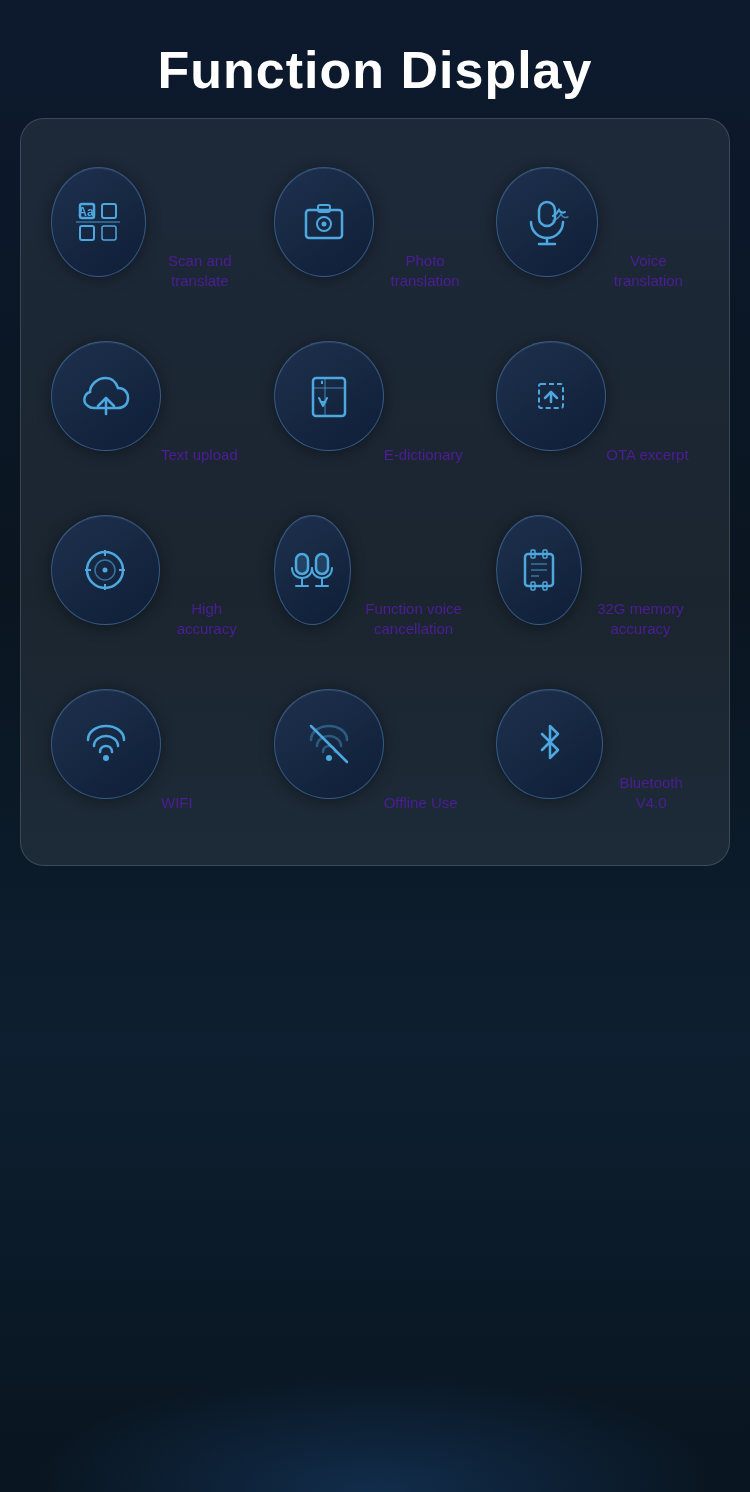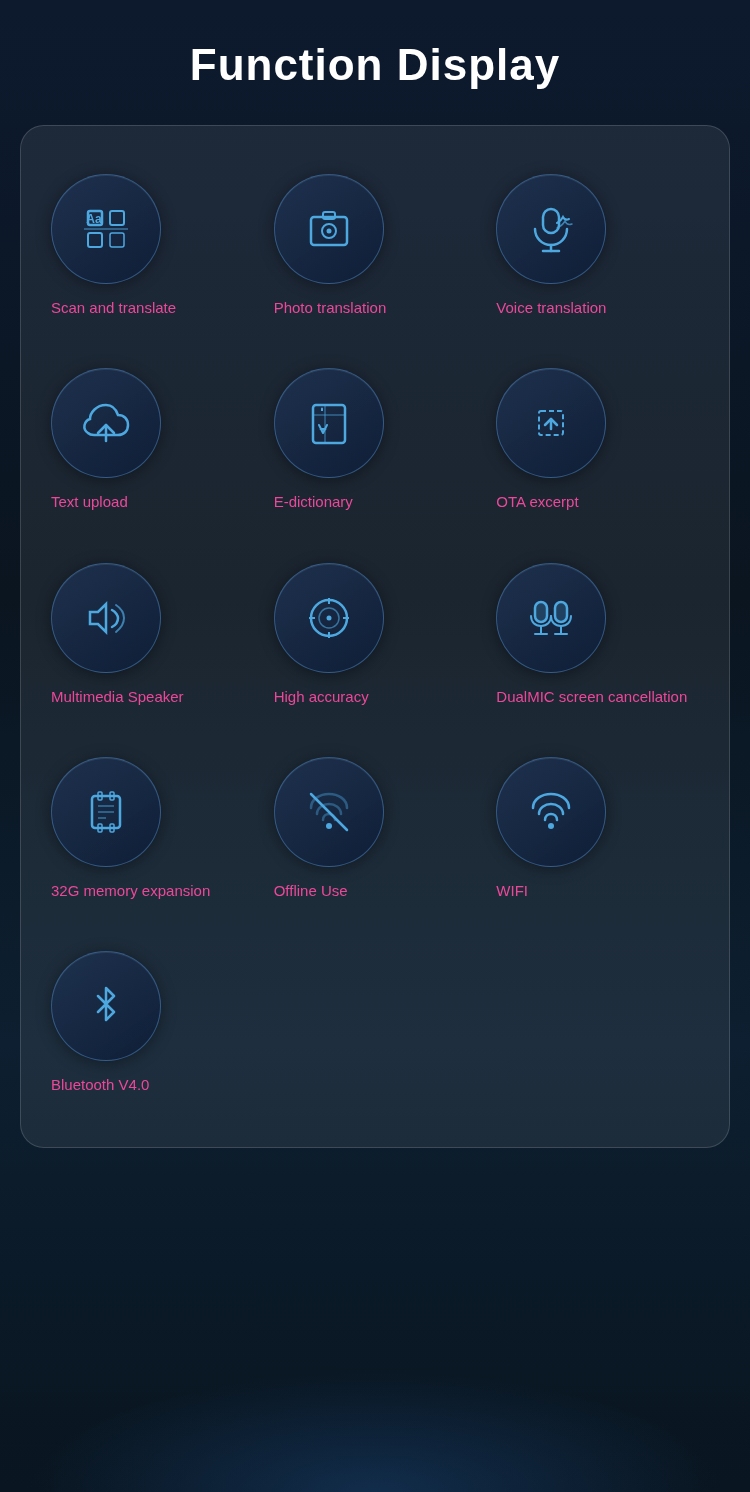--- a/index.html
+++ b/index.html
@@ -24,23 +24,23 @@
       left: 50%;
       transform: translateX(-50%);
       width: 700px;
       height: 120px;
       background: radial-gradient(ellipse at center bottom, rgba(30,80,140,0.4) 0%, transparent 70%);
       pointer-events: none;
     }
 
     .page-title {
       color: #ffffff;
-      font-size: 44px;
+      font-size: 52px;
       font-weight: 900;
-      margin-bottom: 35px;
+      margin-bottom: 18px;
       text-align: center;
       letter-spacing: 1px;
     }
 
     .card {
       background: rgba(255,255,255,0.07);
       border: 1px solid rgba(255,255,255,0.15);
       border-radius: 24px;
       padding: 30px 20px;
       width: 100%;
@@ -48,22 +48,22 @@
     }
 
     .grid {
       display: grid;
       grid-template-columns: repeat(3, 1fr);
       gap: 10px 0;
     }
 
     .feature-item {
       display: flex;
-      flex-direction: column;
-      align-items: flex-start;
+      flex-direction: row;
+      align-items: flex-end;
       padding: 18px 10px 22px;
       cursor: pointer;
     }
 
     .icon-circle {
       width: 110px;
       height: 110px;
       border-radius: 50%;
       background: linear-gradient(145deg, rgba(30,50,80,0.9) 0%, rgba(15,30,55,0.95) 100%);
       border: 1.5px solid rgba(80,140,200,0.5);
@@ -74,21 +74,21 @@
       box-shadow: 0 2px 15px rgba(0,0,0,0.4), inset 0 1px 0 rgba(255,255,255,0.08);
       position: relative;
     }
 
     .icon-circle svg {
       width: 52px;
       height: 52px;
     }
 
     .feature-label {
-      color: #ec4899;
+      color: #4c1d95;
       font-size: 15px;
       text-align: center;
       line-height: 1.35;
       font-weight: 400;
     }
   </style>
 </head>
 <body>
 
 <h1 class="page-title">Function Display</h1>
@@ -157,31 +157,20 @@
       <div class="feature-item">
         <div class="icon-circle">
           <svg viewBox="0 0 52 52" fill="none" xmlns="http://www.w3.org/2000/svg">
     <rect x="14" y="14" width="24" height="24" rx="2" stroke="#4da8e0" stroke-width="2" fill="none" stroke-dasharray="5 3"></rect>
     <line x1="26" y1="32" x2="26" y2="22" stroke="#4da8e0" stroke-width="2.5" stroke-linecap="round"></line>
     <polyline points="20,28 26,22 32,28" stroke="#4da8e0" stroke-width="2.5" fill="none" stroke-linecap="round" stroke-linejoin="round"></polyline>
   </svg>
         </div>
         <div class="feature-label">OTA
 excerpt</div>
-      </div>
-      <div class="feature-item">
-        <div class="icon-circle">
-          <svg viewBox="0 0 52 52" fill="none" xmlns="http://www.w3.org/2000/svg">
-    <path d="M10 20 L18 20 L26 12 L26 40 L18 32 L10 32 Z" stroke="#4da8e0" stroke-width="2.5" fill="none"></path>
-    <path d="M32 18 C36 20 38 24 38 26 C38 30 36 33 32 35" stroke="#4da8e0" stroke-width="2.5" fill="none" stroke-linecap="round"></path>
-    <path d="M36 13 C42 17 44 22 44 26 C44 31 41 36 36 40" stroke="#4da8e0" stroke-width="2" fill="none" stroke-linecap="round" opacity="0.7"></path>
-  </svg>
-        </div>
-        <div class="feature-label">Multimedia
-Speaker</div>
       </div>
       <div class="feature-item">
         <div class="icon-circle">
           <svg viewBox="0 0 52 52" fill="none" xmlns="http://www.w3.org/2000/svg">
     <circle cx="26" cy="26" r="18" stroke="#4da8e0" stroke-width="2.5" fill="none"></circle>
     <circle cx="26" cy="26" r="10" stroke="#4da8e0" stroke-width="1.5" fill="none" opacity="0.6"></circle>
     <line x1="26" y1="6" x2="26" y2="12" stroke="#4da8e0" stroke-width="2"></line>
     <line x1="26" y1="40" x2="26" y2="46" stroke="#4da8e0" stroke-width="2"></line>
     <line x1="6" y1="26" x2="12" y2="26" stroke="#4da8e0" stroke-width="2"></line>
     <line x1="40" y1="26" x2="46" y2="26" stroke="#4da8e0" stroke-width="2"></line>
@@ -196,65 +185,65 @@
     <rect x="10" y="10" width="12" height="20" rx="6" stroke="#4da8e0" stroke-width="2.5" fill="rgba(77,168,224,0.2)"></rect>
     <rect x="30" y="10" width="12" height="20" rx="6" stroke="#4da8e0" stroke-width="2.5" fill="rgba(77,168,224,0.2)"></rect>
     <path d="M6 24 C6 30 10 34 16 34 S26 30 26 24" stroke="#4da8e0" stroke-width="2" fill="none" stroke-linecap="round"></path>
     <path d="M26 24 C26 30 30 34 36 34 S46 30 46 24" stroke="#4da8e0" stroke-width="2" fill="none" stroke-linecap="round"></path>
     <line x1="16" y1="34" x2="16" y2="42" stroke="#4da8e0" stroke-width="2" stroke-linecap="round"></line>
     <line x1="36" y1="34" x2="36" y2="42" stroke="#4da8e0" stroke-width="2" stroke-linecap="round"></line>
     <line x1="10" y1="42" x2="22" y2="42" stroke="#4da8e0" stroke-width="2" stroke-linecap="round"></line>
     <line x1="30" y1="42" x2="42" y2="42" stroke="#4da8e0" stroke-width="2" stroke-linecap="round"></line>
   </svg>
         </div>
-        <div class="feature-label">DualMIC screen
+        <div class="feature-label">Function voice
 cancellation</div>
       </div>
       <div class="feature-item">
         <div class="icon-circle">
           <svg viewBox="0 0 52 52" fill="none" xmlns="http://www.w3.org/2000/svg">
     <rect x="12" y="10" width="28" height="32" rx="3" stroke="#4da8e0" stroke-width="2.5" fill="none"></rect>
     <rect x="18" y="6" width="4" height="8" rx="1" stroke="#4da8e0" stroke-width="1.5" fill="none"></rect>
     <rect x="30" y="6" width="4" height="8" rx="1" stroke="#4da8e0" stroke-width="1.5" fill="none"></rect>
     <rect x="18" y="38" width="4" height="8" rx="1" stroke="#4da8e0" stroke-width="1.5" fill="none"></rect>
     <rect x="30" y="38" width="4" height="8" rx="1" stroke="#4da8e0" stroke-width="1.5" fill="none"></rect>
     <line x1="18" y1="20" x2="34" y2="20" stroke="#4da8e0" stroke-width="1.5" opacity="0.6"></line>
     <line x1="18" y1="26" x2="34" y2="26" stroke="#4da8e0" stroke-width="1.5" opacity="0.6"></line>
     <line x1="18" y1="32" x2="26" y2="32" stroke="#4da8e0" stroke-width="1.5" opacity="0.6"></line>
   </svg>
         </div>
         <div class="feature-label">32G memory
-expansion</div>
+accuracy</div>
+      </div>
+      <div class="feature-item">
+        <div class="icon-circle">
+          <svg viewBox="0 0 52 52" fill="none" xmlns="http://www.w3.org/2000/svg">
+    <path d="M8 22 C8 13 17 8 26 8 C35 8 44 13 44 22" stroke="#4da8e0" stroke-width="2.5" fill="none" stroke-linecap="round"></path>
+    <path d="M14 28 C14 22 20 18 26 18 C32 18 38 22 38 28" stroke="#4da8e0" stroke-width="2.5" fill="none" stroke-linecap="round"></path>
+    <path d="M20 34 C20 30 23 28 26 28 C29 28 32 30 32 34" stroke="#4da8e0" stroke-width="2.5" fill="none" stroke-linecap="round"></path>
+    <circle cx="26" cy="40" r="3" fill="#4da8e0"></circle>
+  </svg>
+        </div>
+        <div class="feature-label">WIFI</div>
       </div>
       <div class="feature-item">
         <div class="icon-circle">
           <svg viewBox="0 0 52 52" fill="none" xmlns="http://www.w3.org/2000/svg">
     <path d="M8 22 C8 13 17 8 26 8 C35 8 44 13 44 22" stroke="#4da8e0" stroke-width="2.5" fill="none" stroke-linecap="round" opacity="0.4"></path>
     <path d="M14 28 C14 22 20 18 26 18 C32 18 38 22 38 28" stroke="#4da8e0" stroke-width="2.5" fill="none" stroke-linecap="round" opacity="0.4"></path>
     <path d="M20 34 C20 30 23 28 26 28 C29 28 32 30 32 34" stroke="#4da8e0" stroke-width="2.5" fill="none" stroke-linecap="round" opacity="0.4"></path>
     <circle cx="26" cy="40" r="3" fill="#4da8e0"></circle>
     <line x1="8" y1="8" x2="44" y2="44" stroke="#4da8e0" stroke-width="2.5" stroke-linecap="round"></line>
   </svg>
         </div>
         <div class="feature-label">Offline Use</div>
       </div>
       <div class="feature-item">
         <div class="icon-circle">
           <svg viewBox="0 0 52 52" fill="none" xmlns="http://www.w3.org/2000/svg">
-    <path d="M8 22 C8 13 17 8 26 8 C35 8 44 13 44 22" stroke="#4da8e0" stroke-width="2.5" fill="none" stroke-linecap="round"></path>
-    <path d="M14 28 C14 22 20 18 26 18 C32 18 38 22 38 28" stroke="#4da8e0" stroke-width="2.5" fill="none" stroke-linecap="round"></path>
-    <path d="M20 34 C20 30 23 28 26 28 C29 28 32 30 32 34" stroke="#4da8e0" stroke-width="2.5" fill="none" stroke-linecap="round"></path>
-    <circle cx="26" cy="40" r="3" fill="#4da8e0"></circle>
-  </svg>
-        </div>
-        <div class="feature-label">WIFI</div>
-      </div>
-      <div class="feature-item">
-        <div class="icon-circle">
-          <svg viewBox="0 0 52 52" fill="none" xmlns="http://www.w3.org/2000/svg">
     <path d="M18 16 L34 32 L26 40 L26 8 L34 16 L18 32" stroke="#4da8e0" stroke-width="2.5" fill="none" stroke-linecap="round" stroke-linejoin="round"></path>
     <circle cx="26" cy="26" r="0" fill="none"></circle>
   </svg>
         </div>
         <div class="feature-label">Bluetooth V4.0</div>
       </div>
     </div>
 </div>
 
 </body></html>

